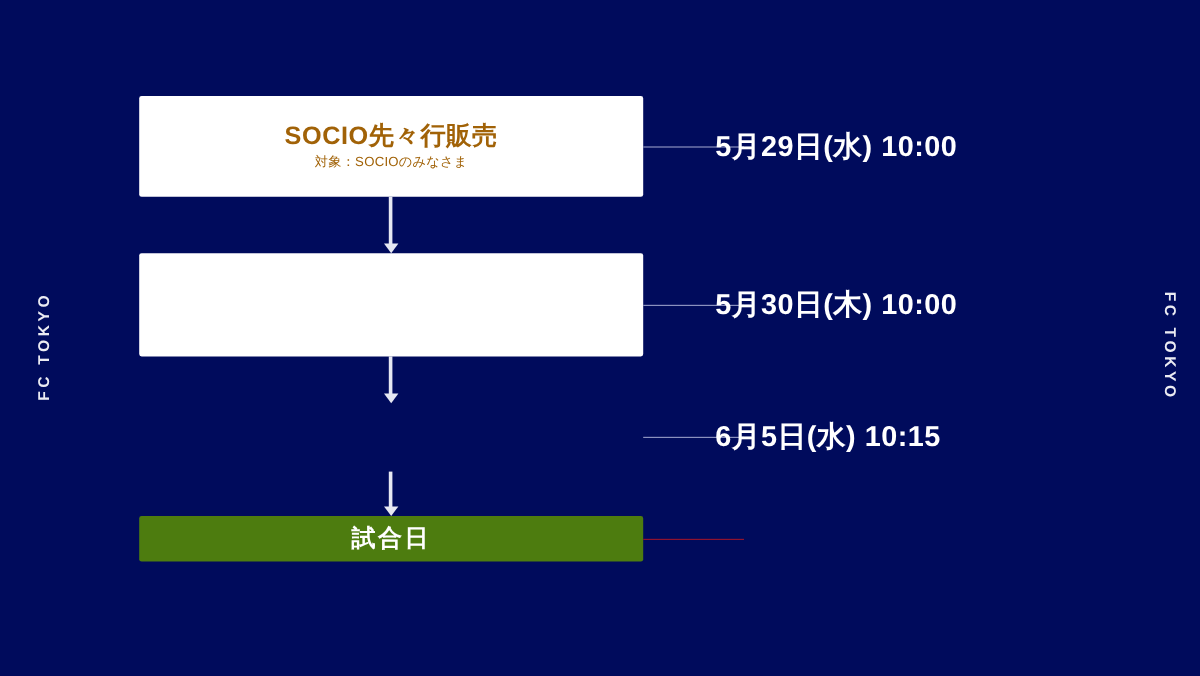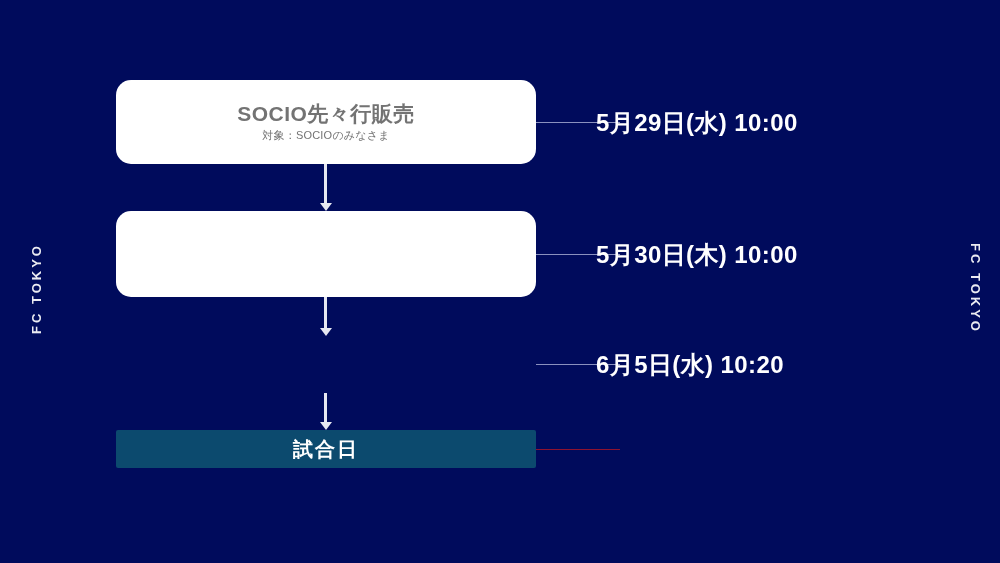--- a/index.html
+++ b/index.html
@@ -47,26 +47,26 @@
   .box {
     position: absolute;
     left: 116px;
     width: 420px;
     box-sizing: border-box;
     display: flex;
     flex-direction: column;
     align-items: center;
     justify-content: center;
     background: #ffffff;
-    border-radius: 15px;
-    color: #737373;
+    border-radius: 2px;
+    color: #a16207;
     text-align: center;
   }
   .box.match {
-    background: #0c4a6e;
+    background: #4d7c0f;
     border-radius: 2px;
     color: #ffffff;
   }
   .box-title {
     font-size: 21px;
     font-weight: 700;
     line-height: 1.15;
     letter-spacing: 0.5px;
   }
   .box.match .box-title {
@@ -163,21 +163,21 @@
   </div>
   <div class="arrow" id="arrow-2"></div>
   <div class="leader" id="leader-2"></div>
   <div class="schedule" id="schedule-2">
     <span>5月30日(木) 10:00</span>
   </div>
 
   <div class="arrow" id="arrow-3"></div>
   <div class="leader" id="leader-3"></div>
   <div class="schedule" id="schedule-3">
-    <span>6月5日(水) 10:20</span>
+    <span>6月5日(水) 10:15</span>
   </div>
 
   <div class="box match" id="box-4">
     <div class="box-title">試合日</div>
   </div>
   <div class="leader match-leader" id="leader-4"></div>
 
 </div>
 
 </body></html>

